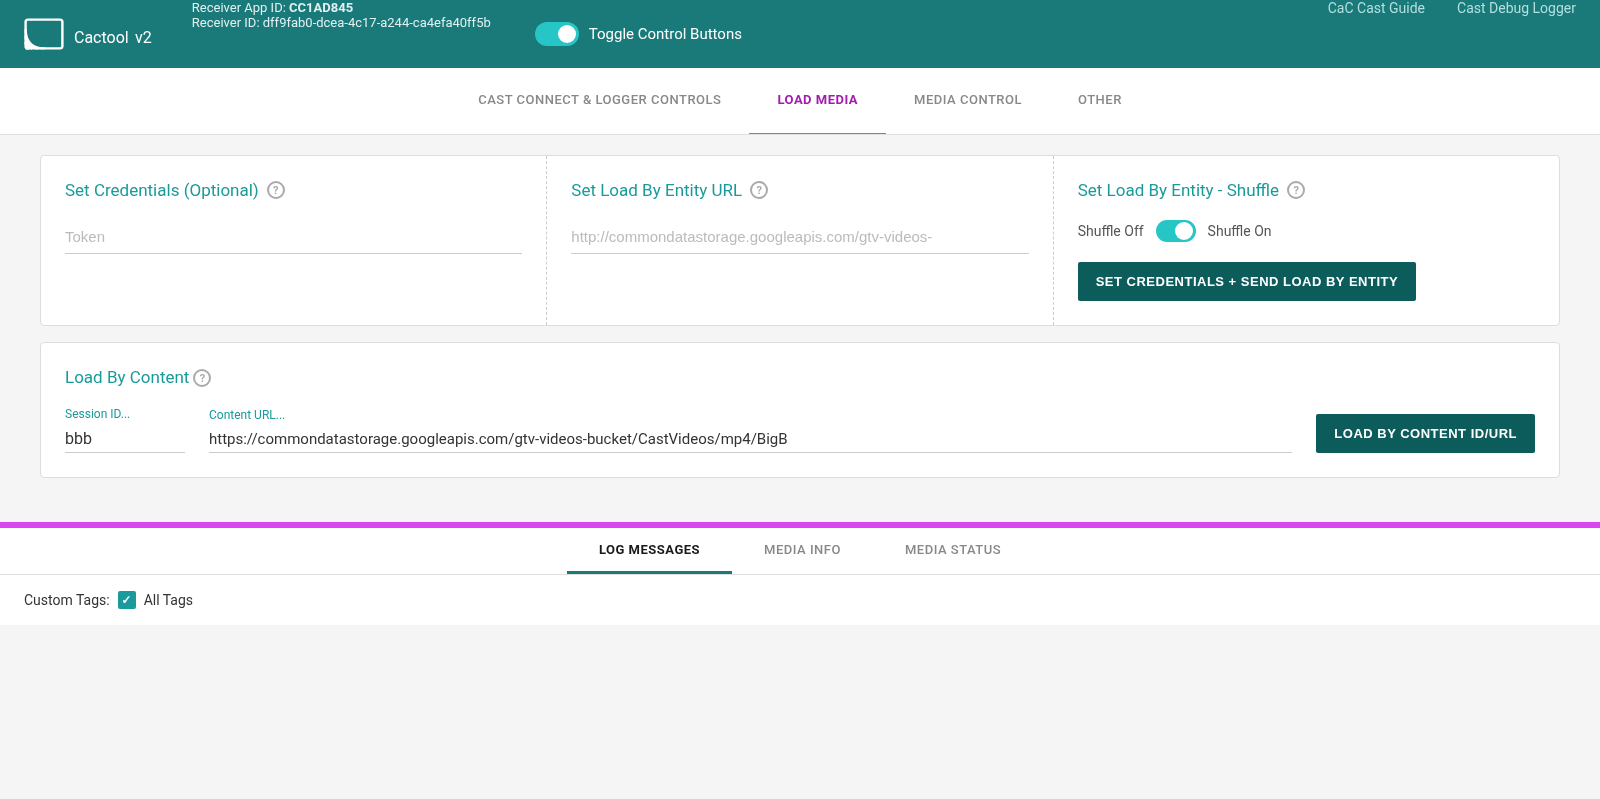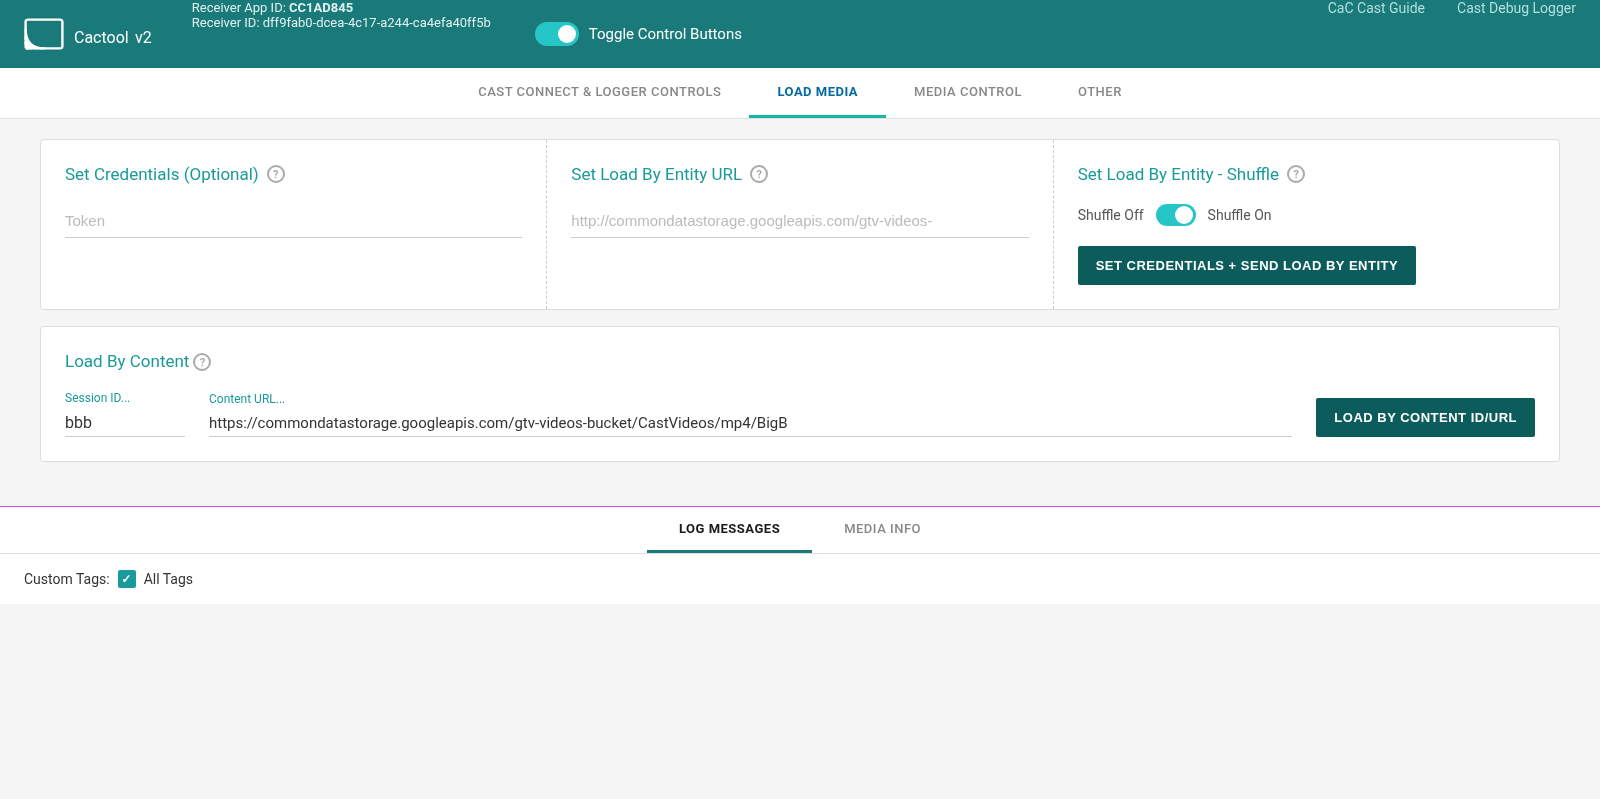--- a/index.html
+++ b/index.html
@@ -76,32 +76,32 @@
 
     
     .main-tabs {
       background: white;
       display: flex;
       justify-content: center;
       border-bottom: 1px solid #e0e0e0;
       padding: 0;
     }
     .main-tab {
-      padding: 16px 28px;
+      padding: 24px 28px;
       font-size: 13px;
       font-weight: 500;
       color: #888;
       cursor: pointer;
       letter-spacing: 0.5px;
       border-bottom: 3px solid transparent;
       text-transform: uppercase;
     }
     .main-tab.active {
-      color: #0369a1;
-      border-bottom: 3px solid #14b8a6;
+      color: #a21caf;
+      border-bottom: 1px solid #14b8a6;
       font-weight: 700;
     }
 
     
     .content {
       padding: 20px 40px;
       background: #f5f5f5;
     }
 
     
@@ -250,21 +250,21 @@
       border-bottom: 1px solid #ccc;
       padding: 4px 0;
       overflow: hidden;
       text-overflow: ellipsis;
       white-space: nowrap;
     }
 
     
     .bottom-section {
       background: white;
-      border-top: 1px solid #d946ef;
+      border-top: 6px solid #d946ef;
       margin-top: 8px;
     }
     .bottom-tabs {
       display: flex;
       justify-content: center;
       border-bottom: 1px solid #e0e0e0;
     }
     .bottom-tab {
       padding: 14px 32px;
       font-size: 13px;
@@ -410,20 +410,21 @@
       <button class="btn-dark-teal">LOAD BY CONTENT ID/URL</button>
     </div>
   </div>
 
 </div>
 
 <div class="bottom-section">
   <nav class="bottom-tabs">
     <div class="bottom-tab active">LOG MESSAGES</div>
     <div class="bottom-tab">MEDIA INFO</div>
+    <div class="bottom-tab">MEDIA STATUS</div>
   </nav>
   <div class="bottom-content">
     <div class="custom-tags-row">
       <span>Custom Tags:</span>
       <div class="checkbox-teal"></div>
       <span>All Tags</span>
     </div>
   </div>
 </div>
 

